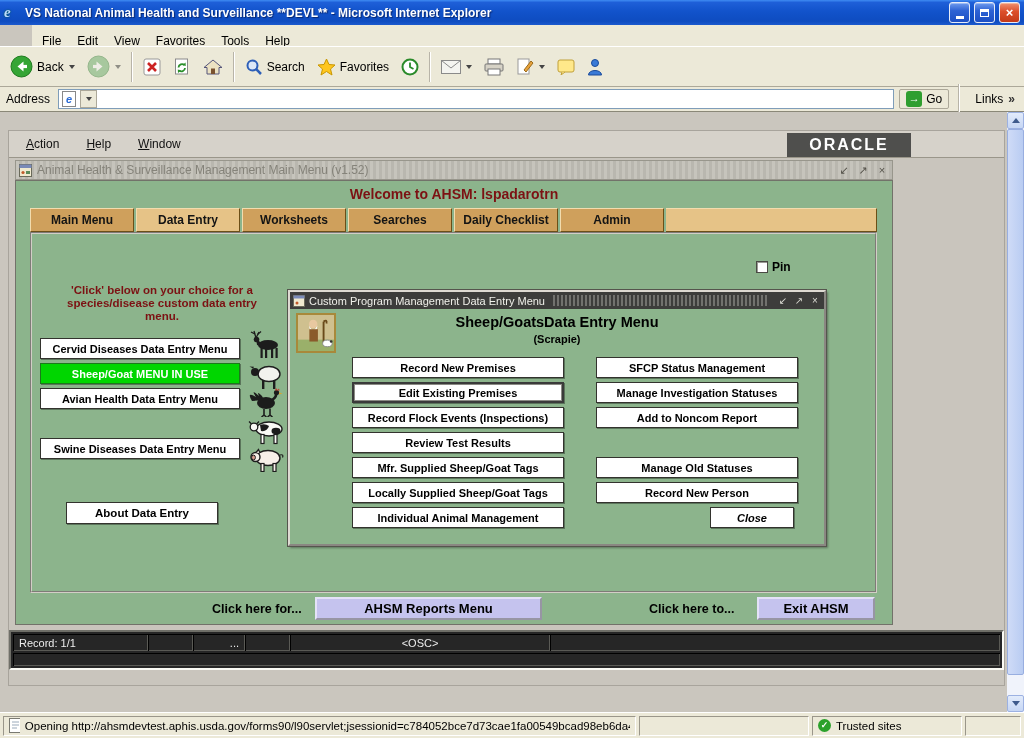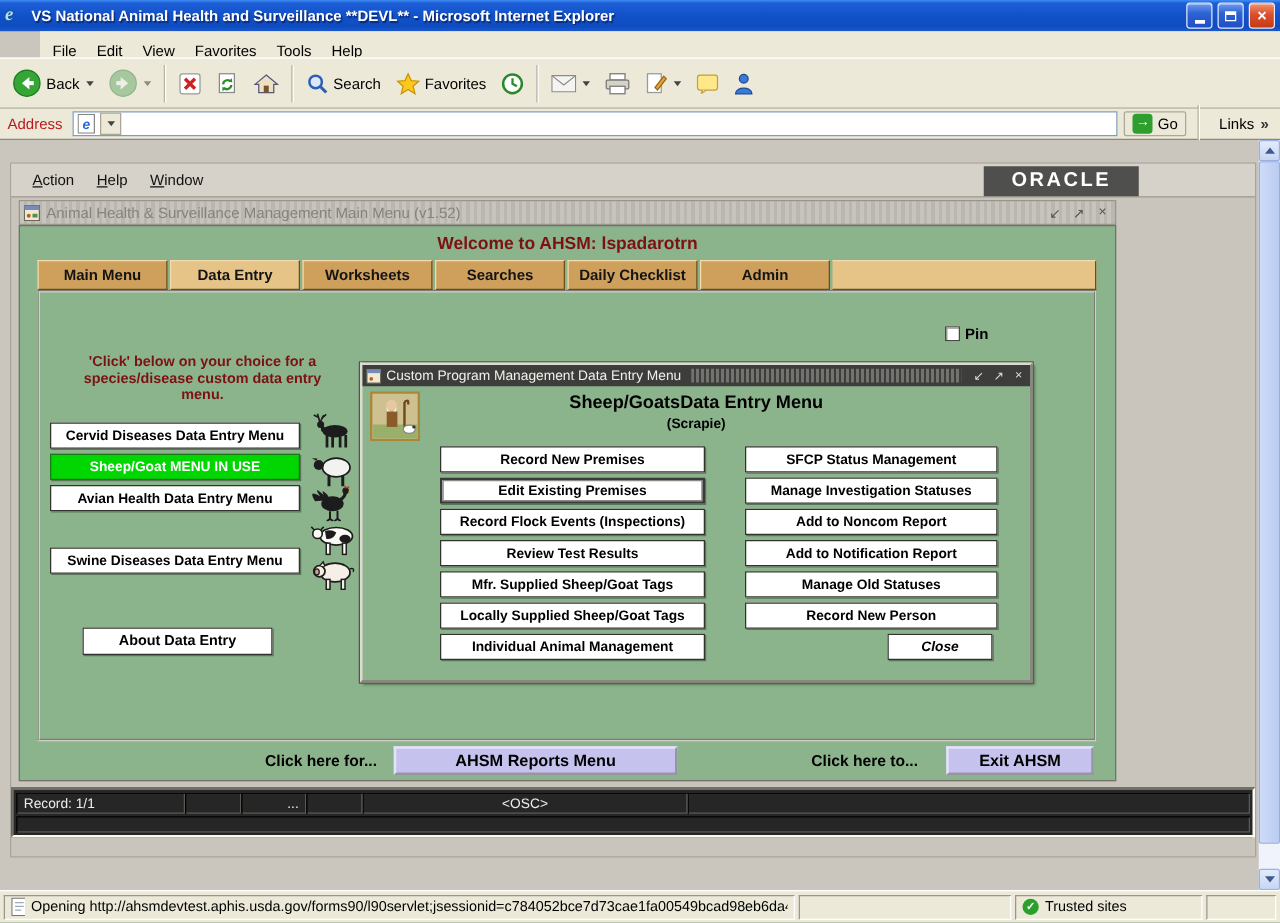--- a/index.html
+++ b/index.html
@@ -30,21 +30,21 @@
 
   .toolbar { position:absolute; left:0; top:46px; width:1024px; height:41px; background:#ece9d8;
     border-top:1px solid #fff; border-bottom:1px solid #aca899; display:flex; align-items:center; padding:0 4px; }
   .tbtn { display:flex; align-items:center; gap:4px; padding:3px 5px; border:1px solid transparent; border-radius:2px; font-size:12px; }
   .caret { width:0; height:0; border-left:3px solid transparent; border-right:3px solid transparent; border-top:4px solid #444; margin-left:1px; }
   .tsep { width:2px; height:30px; border-left:1px solid #b8b4a8; border-right:1px solid #fff; margin:0 4px; }
   .dim { opacity:.55; }
 
   .addressbar { position:absolute; left:0; top:87px; width:1024px; height:25px; background:#ece9d8;
     border-bottom:1px solid #8a8878; display:flex; align-items:center; padding:0 3px; gap:5px; font-size:12px; }
-  .addr-label { color:#b91c1c; padding:0 3px; }
+  .addr-label { color:#000000; padding:0 3px; }
   .addr-box { flex:1; height:20px; background:#fff; border:1px solid #7f9db9; display:flex; align-items:center; padding-left:3px; gap:4px; }
   .addr-text { flex:1; font-size:12px; white-space:nowrap; overflow:hidden; border:none; outline:none; font-family:"Liberation Sans",sans-serif; }
   .addr-drop { width:17px; height:18px; background:#ece9d8; border:1px solid #aca899; display:flex; align-items:center; justify-content:center; }
   .go-btn { display:flex; align-items:center; gap:4px; padding:1px 6px; border:1px solid #aca899; border-radius:2px; background:#ece9d8; }
   .go-ico { width:16px; height:16px; background:#2f9e2f; border-radius:3px; color:#fff; font:bold 11px/15px "Liberation Sans",sans-serif; text-align:center; }
   .links { display:flex; align-items:center; gap:5px; padding:0 6px; }
   .chev { color:#333; font-weight:bold; }
 
   
   .page { position:absolute; left:0; top:112px; width:1024px; height:600px; background:#cac6be; }
@@ -52,21 +52,21 @@
   .vscroll { position:absolute; right:0; top:0; width:17px; height:600px; background:#f0f3fb; }
   .sarrow { position:absolute; left:0; width:17px; height:17px; background:linear-gradient(180deg,#e2ebfb,#c6d6f4); border:1px solid #9cb1e2; border-radius:2px;
     display:flex; align-items:center; justify-content:center; }
   .tri-up { width:0;height:0;border-left:4px solid transparent;border-right:4px solid transparent;border-bottom:5px solid #3e5a8c; }
   .tri-down { width:0;height:0;border-left:4px solid transparent;border-right:4px solid transparent;border-top:5px solid #3e5a8c; }
   .sthumb { position:absolute; left:0; top:17px; width:17px; height:546px; background:linear-gradient(90deg,#cfdbf7,#b9ccf2); border:1px solid #98aee0; border-radius:2px; }
 
   
   .applet { position:absolute; left:8px; top:18px; width:997px; height:556px; background:#c9c5bd; border:1px solid #a8a49c; }
   .ora-menubar { position:absolute; left:0; top:0; width:100%; height:27px; background:#d6d2ca; border-bottom:1px solid #9a968a;
-    display:flex; align-items:center; padding-left:8px; font-size:12px; color:#111; }
+    display:flex; align-items:center; padding-left:8px; font-size:12px; color:#111;gap:9px; }
   .ora-menu-item { display:inline-block; padding:0 9px; }
   .ora-menu-item::first-letter { text-decoration:underline; }
   .oracle-logo { position:absolute; top:2px; right:93px; width:124px; height:24px; background:#4f4f4d; color:#fff;
     display:flex; align-items:center; justify-content:center; font-weight:bold; font-size:16px; letter-spacing:2px; }
 
   .mdi-titlebar { position:absolute; left:6px; top:29px; width:878px; height:20px;
     background:repeating-linear-gradient(90deg,#c6c4bc 0 3px,#b9b7af 3px 6px);
     border:1px solid #98968c; display:flex; align-items:center; padding:0 3px; gap:5px; }
   .mdi-title { flex:1; color:#85837a; font-size:12px; white-space:nowrap; overflow:hidden; }
   .mdi-ctl { color:#55534b; font-size:11px; width:14px; text-align:center; }
@@ -424,21 +424,20 @@
             <div class="fbtn dcolL focused" style="top:73px;">Edit Existing Premises</div>
             <div class="fbtn dcolL" style="top:98px;">Record Flock Events (Inspections)</div>
             <div class="fbtn dcolL" style="top:123px;">Review Test Results</div>
             <div class="fbtn dcolL" style="top:148px;">Mfr. Supplied Sheep/Goat Tags</div>
             <div class="fbtn dcolL" style="top:173px;">Locally Supplied Sheep/Goat Tags</div>
             <div class="fbtn dcolL" style="top:198px;">Individual Animal Management</div>
 
             <div class="fbtn dcolR" style="top:48px;">SFCP Status Management</div>
             <div class="fbtn dcolR" style="top:73px;">Manage Investigation Statuses</div>
             <div class="fbtn dcolR" style="top:98px;">Add to Noncom Report</div>
-            <div class="fbtn dcolR" style="top:123px;">Add to Notification Report</div>
             <div class="fbtn dcolR" style="top:148px;">Manage Old Statuses</div>
             <div class="fbtn dcolR" style="top:173px;">Record New Person</div>
             <div class="fbtn dlg-close">Close</div>
           </div>
         </div>
       </div>
 
       <div class="cap" style="left:196px; top:421px;">Click here for...</div>
       <div class="lav" style="left:299px; top:416px; width:227px;">AHSM Reports Menu</div>
       <div class="cap" style="left:633px; top:421px;">Click here to...</div>

